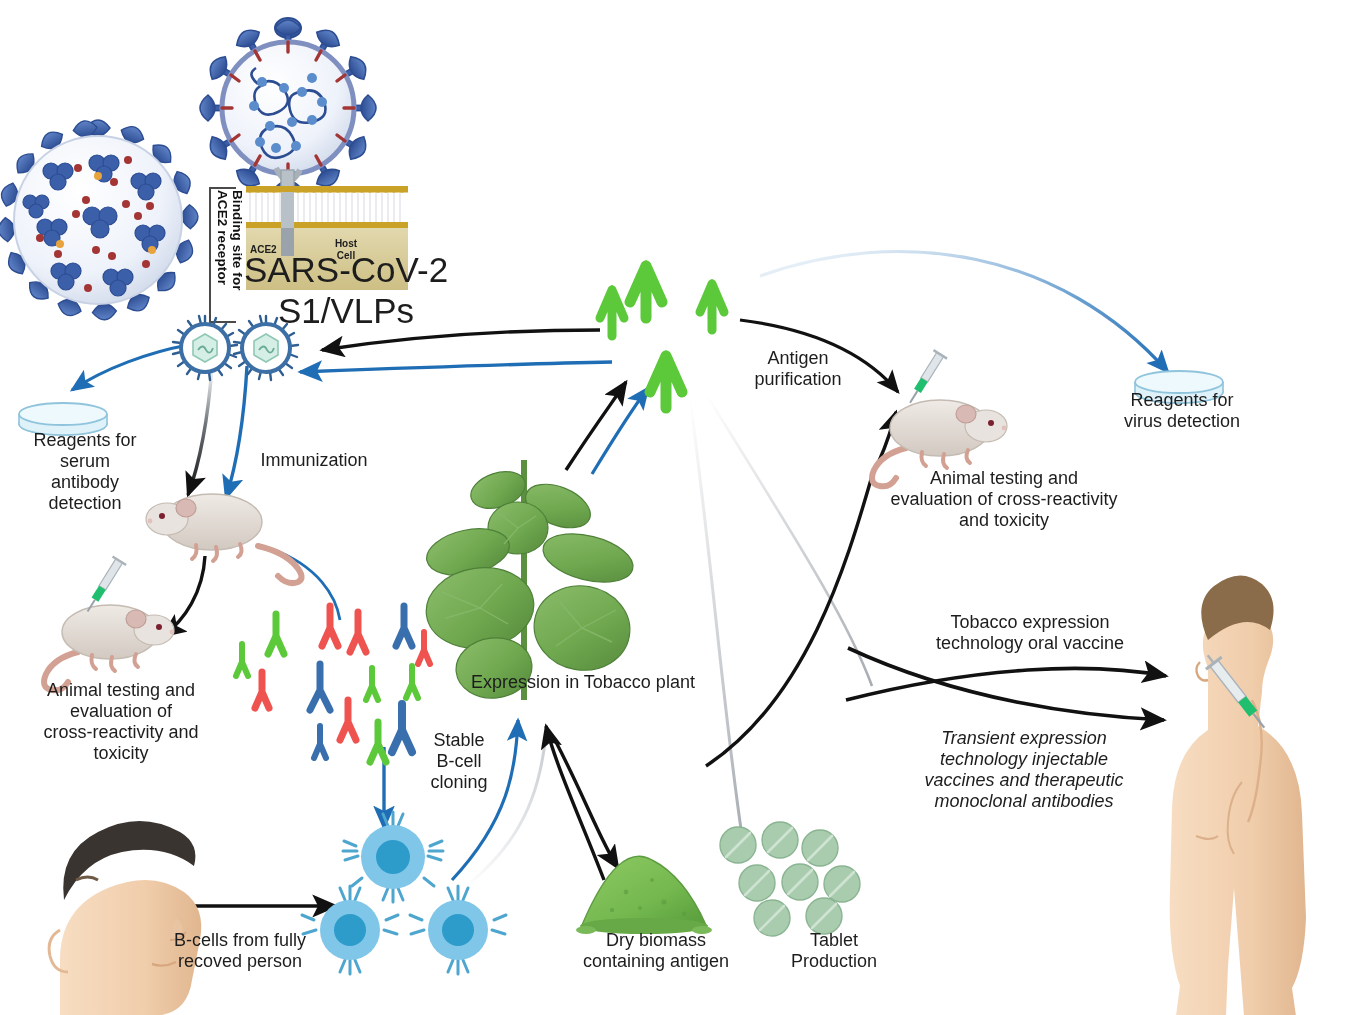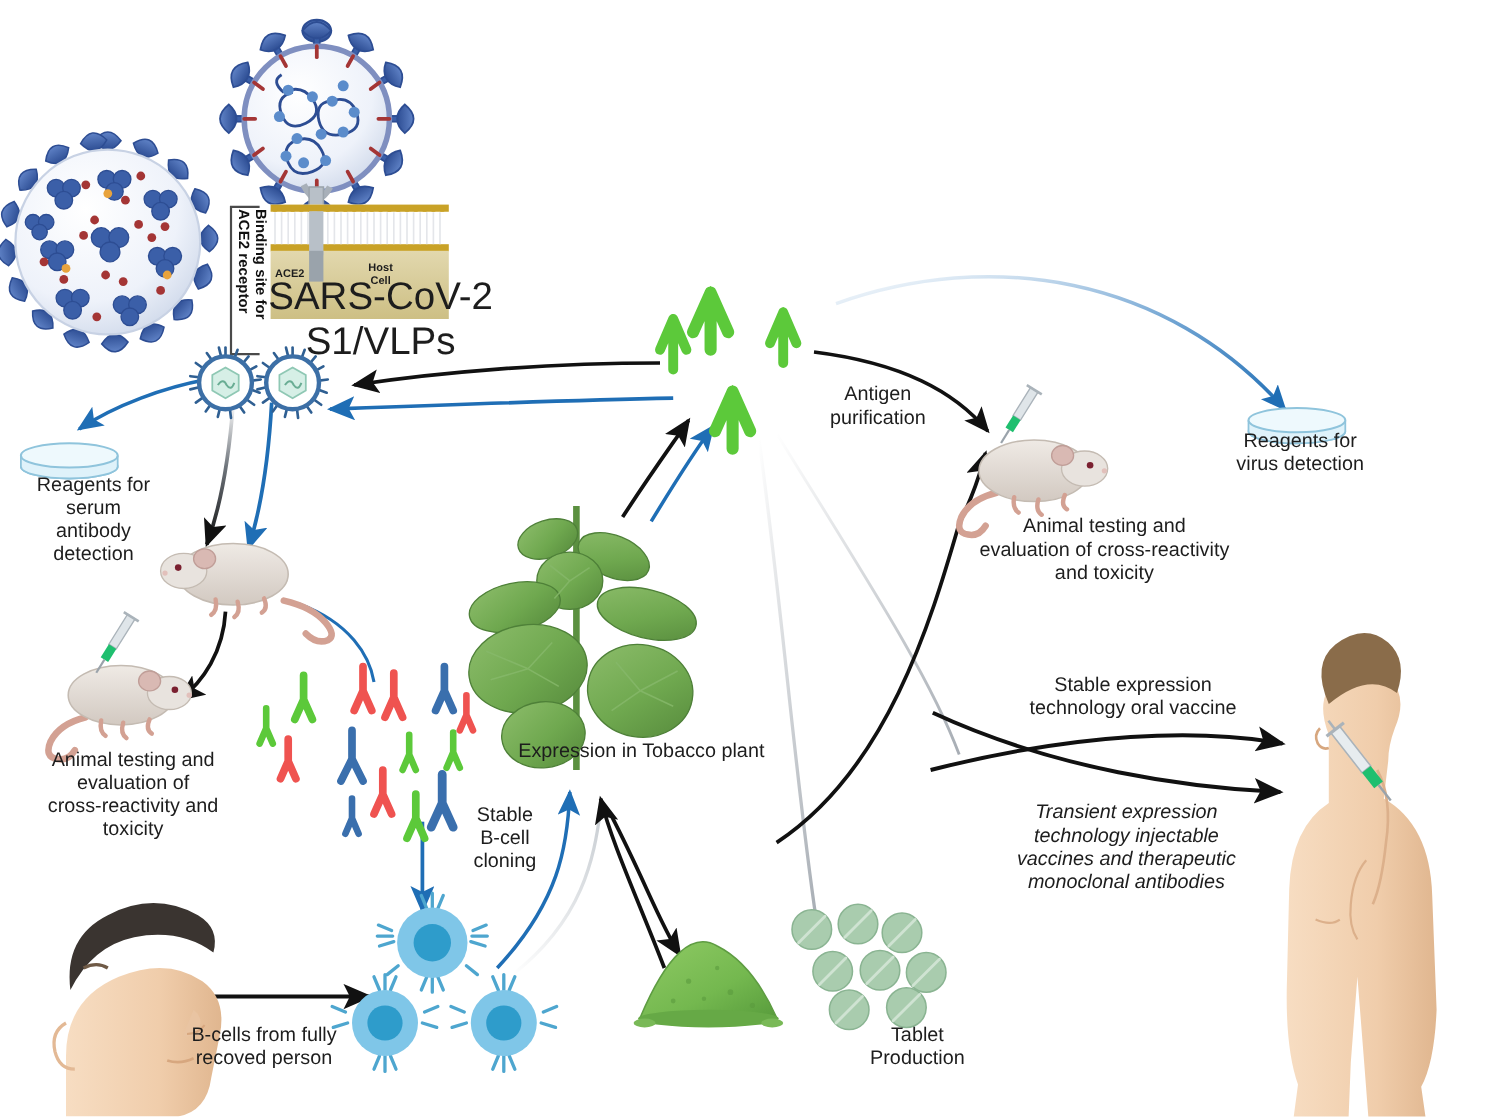--- a/index.html
+++ b/index.html
@@ -757,39 +757,42 @@
   <div class="lbl tiny" style="left:316px;top:238px;width:60px;">Host
 Cell</div>
 
   <div class="lbl" style="left:236px;top:250px;width:220px;font-size:35px;">SARS-CoV-2
 S1/VLPs</div>
 
   <div class="lbl" style="left:0px;top:430px;width:170px;">Reagents for
 serum
 antibody
 detection</div>
+  <div class="lbl" style="left:214px;top:450px;width:200px;">Immunization</div>
   <div class="lbl" style="left:0px;top:680px;width:242px;">Animal testing and
 evaluation of
 cross-reactivity and
 toxicity</div>
   <div class="lbl" style="left:122px;top:930px;width:236px;">B-cells from fully
 recoved person</div>
   <div class="lbl" style="left:404px;top:730px;width:110px;">Stable
 B-cell
 cloning</div>
   <div class="lbl" style="left:418px;top:672px;width:330px;text-align:center;">Expression in Tobacco plant</div>
+  <div class="lbl" style="left:540px;top:930px;width:232px;">Dry biomass
+containing antigen</div>
   <div class="lbl" style="left:764px;top:930px;width:140px;">Tablet
 Production</div>
   <div class="lbl" style="left:708px;top:348px;width:180px;">Antigen
 purification</div>
   <div class="lbl" style="left:844px;top:468px;width:320px;">Animal testing and
 evaluation of cross-reactivity
 and toxicity</div>
   <div class="lbl" style="left:1086px;top:390px;width:192px;">Reagents for
 virus detection</div>
-  <div class="lbl" style="left:880px;top:612px;width:300px;">Stable expression
+  <div class="lbl" style="left:880px;top:612px;width:300px;">Tobacco expression
 technology oral vaccine</div>
   <div class="lbl" style="left:874px;top:728px;width:300px;font-style:italic;">Transient expression
 technology injectable
 vaccines and therapeutic
 monoclonal antibodies</div>
 
 </div>
 
 </body></html>

